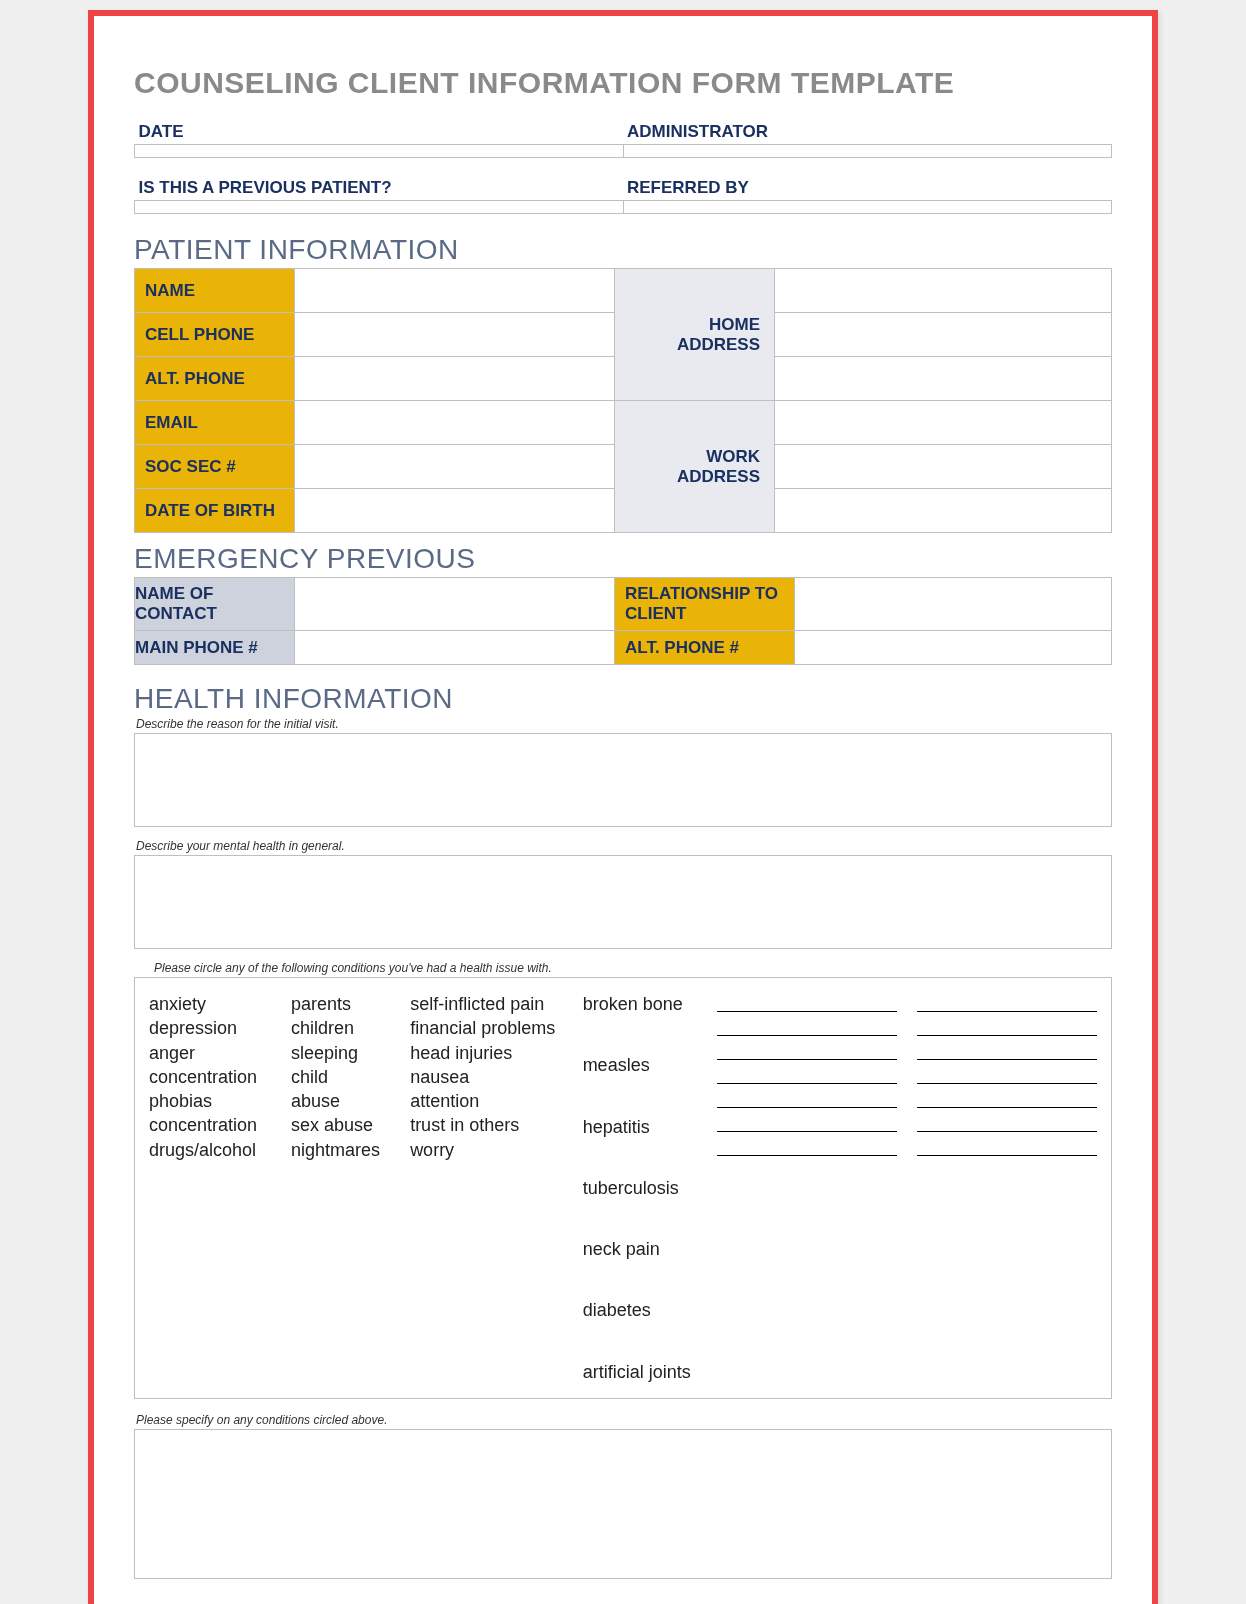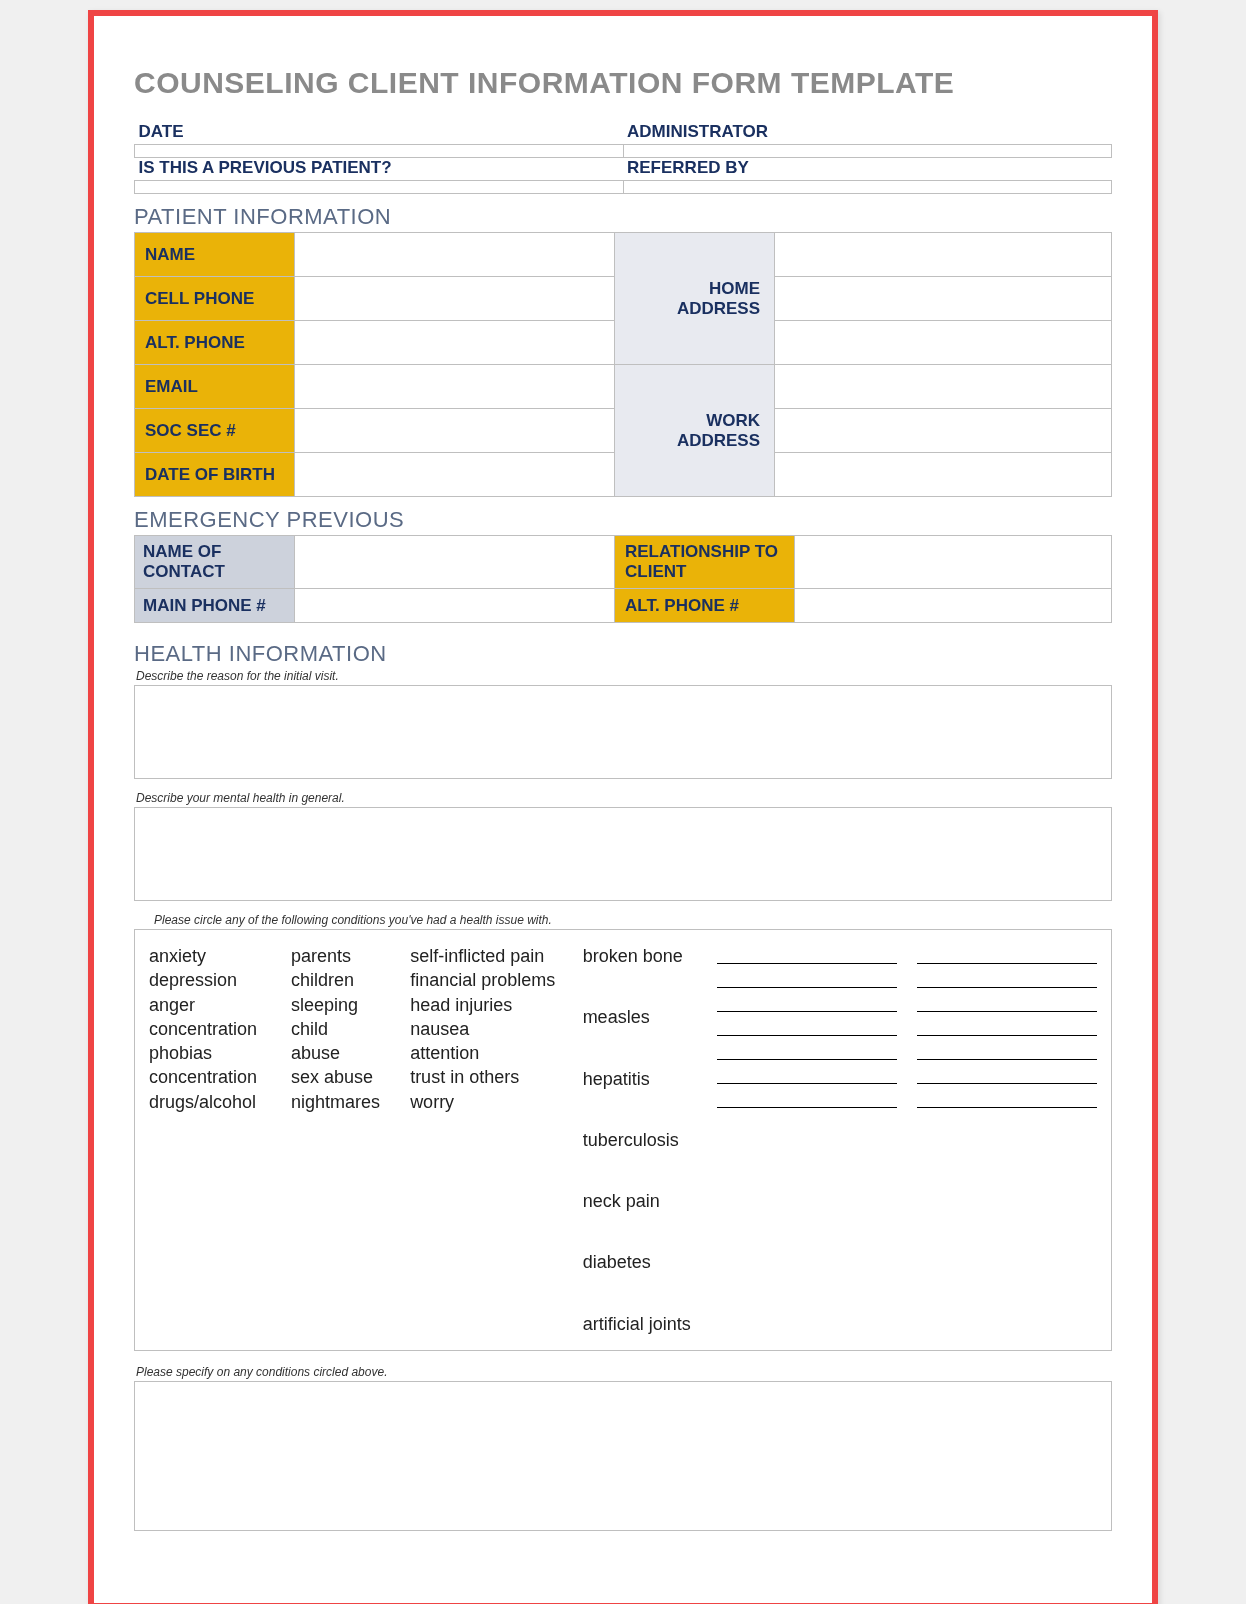--- a/index.html
+++ b/index.html
@@ -17,21 +17,21 @@
     box-shadow: 2px 2px 6px rgba(0,0,0,0.1);
   }
   .title {
     font-size: 30px;
     font-weight: bold;
     color: #8a8a8a;
     letter-spacing: 0.5px;
     margin-bottom: 22px;
   }
   .section-heading {
-    font-size: 22px;
+    font-size: 28px;
     color: #5a6a85;
     margin-top: 10px;
     margin-bottom: 2px;
     letter-spacing: 0.5px;
   }
   .label-bold {
     font-size: 17px;
     font-weight: bold;
     color: #1a3060;
   }
@@ -41,40 +41,40 @@
     table-layout: fixed;
   }
   td {
     border: 1px solid #bfbfbf;
     padding: 6px 10px;
     vertical-align: middle;
     font-size: 17px;
   }
   
   .meta-row td.label { border: none; padding: 0 0 2px 4px; }
-  .meta-table { margin-bottom: 0; }
+  .meta-table { margin-bottom: 20px; }
   
   .patient-info td.lbl {
     background: #eab308;
     text-align: left;
     padding-right: 6px;
     width: 160px;
     height: 44px;
   }
   .patient-info td.val { background: #fff; }
   .patient-info td.big-lbl {
     background: #e8eaf0;
     text-align: right;
     padding-right: 14px;
   }
   
   .emergency td.lbl {
     background: #cdd2dc;
     text-align: left;
-    padding-left: 8px;
+    padding-left: 0;
     height: 34px;
   }
   .emergency td.lbl2 {
     background: #eab308;
     text-align: left;
     padding-left: 10px;
   }
   .emergency td.val { background: #fff; }
   
   .instruction {

